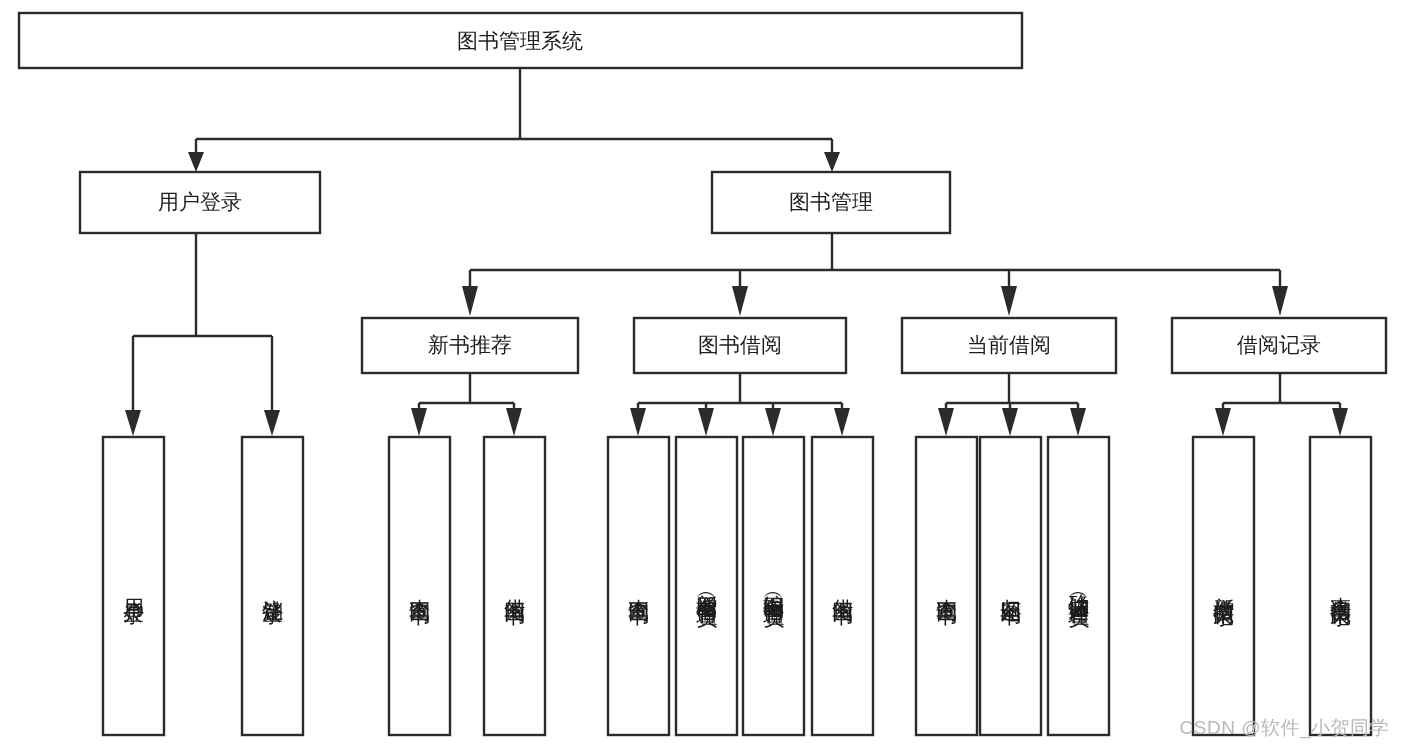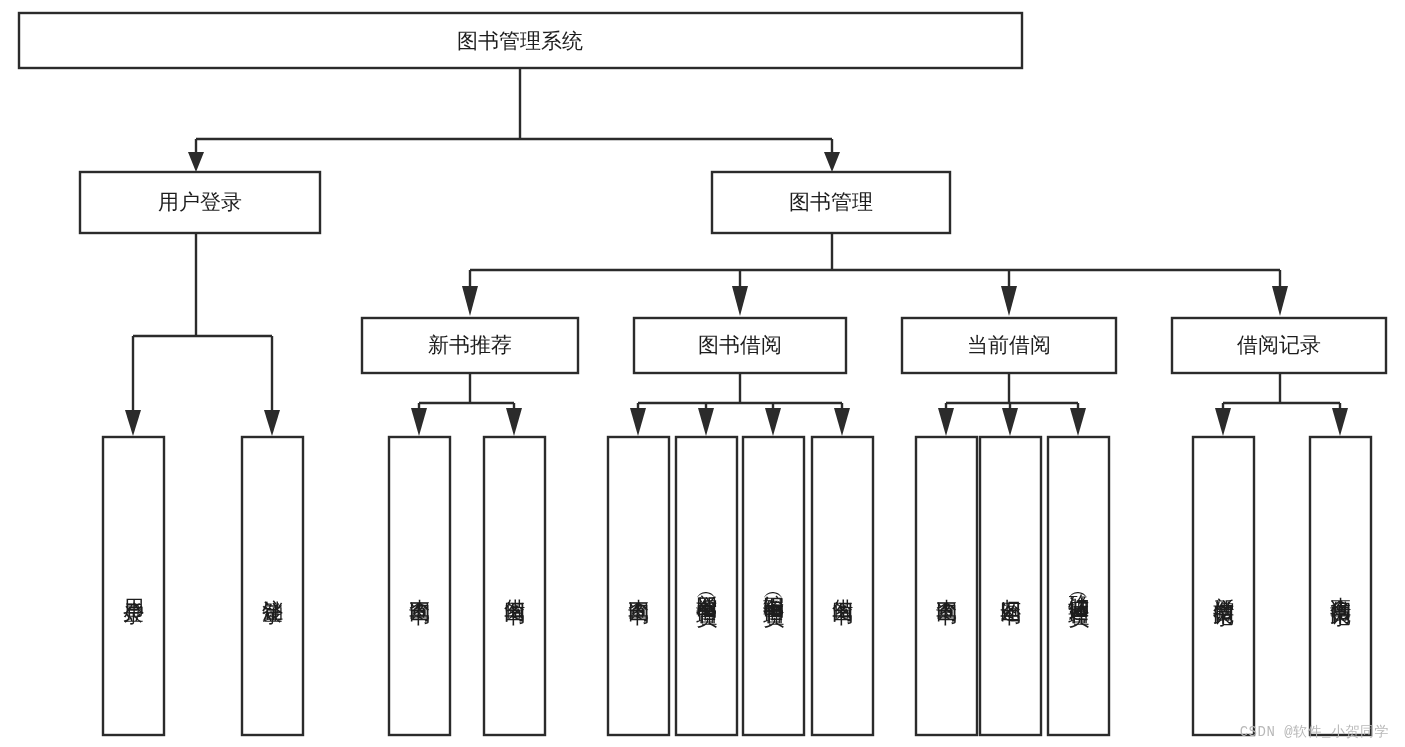--- a/index.html
+++ b/index.html
@@ -61,22 +61,22 @@
     display: flex;
     align-items: center;
     justify-content: center;
     pointer-events: none;
     user-select: none;
   }
   .watermark {
     position: absolute;
     right: 16px;
     bottom: 6px;
-    font-family: Liberation Mono, monospace;
-    font-size: 14px;
+    font-family: Liberation Sans, sans-serif;
+    font-size: 19px;
     color: #b8b8b8;
     letter-spacing: 0.5px;
     white-space: nowrap;
   }
 </style>
 </head>
 <body>
 
 <div id="diagram-root">
 

